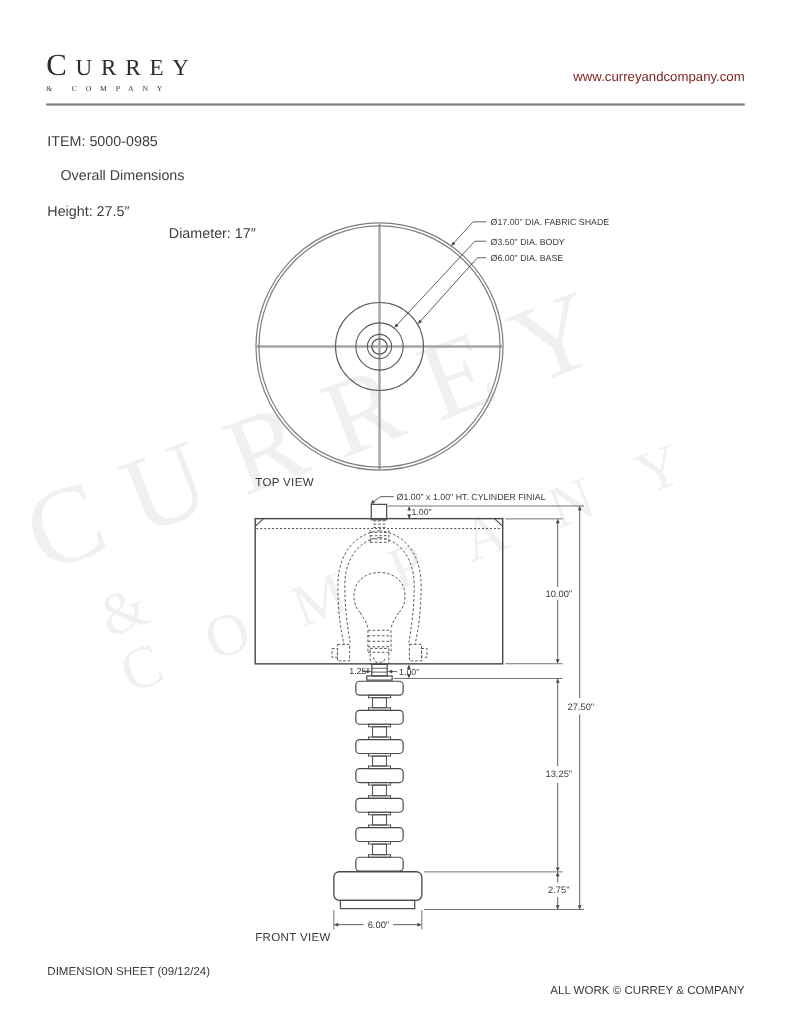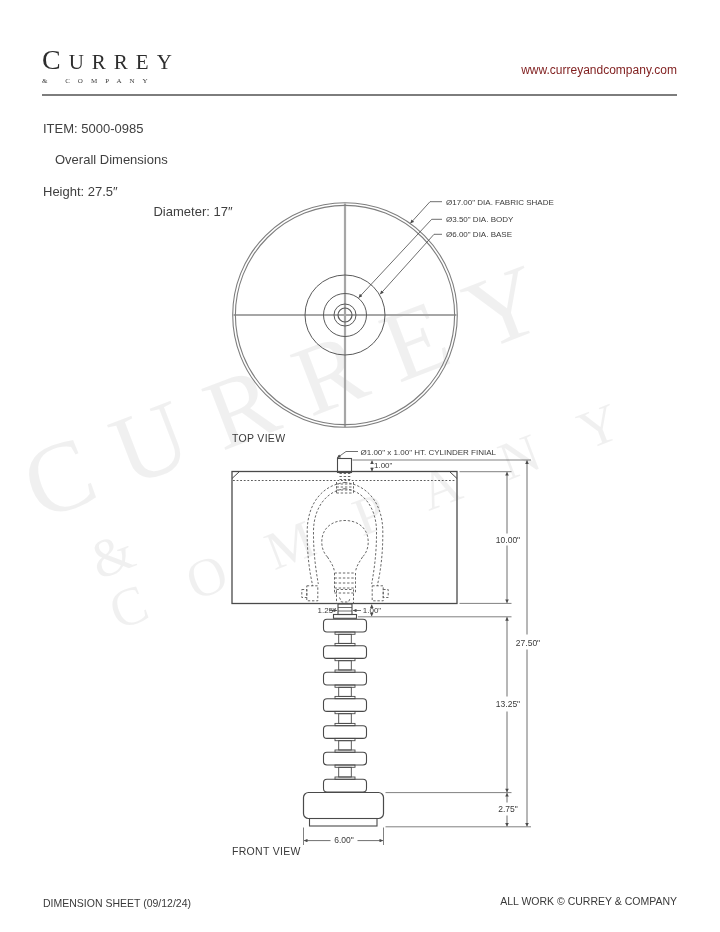--- a/index.html
+++ b/index.html
@@ -18,21 +18,21 @@
   .logo-sub{font-size:7px;letter-spacing:8px;margin-top:3px;color:#3a3a3a;}
   .website{position:absolute;right:43px;top:63px;z-index:3;font-size:12px;color:#7f1d1d;}
   .header-rule{position:absolute;left:42px;right:43px;top:94px;height:2px;background:#7d7d7d;z-index:3;}
   
   .item-block{position:absolute;left:43px;top:0;z-index:3;font-size:13px;color:#3f3f3f;}
   .it-item{position:absolute;left:0;top:121px;width:300px;}
   .it-overall{position:absolute;left:0;top:152px;width:300px;margin-left:12px;}
   .it-height{position:absolute;left:0;top:184px;width:300px;}
   .it-diam{position:absolute;left:0;top:204px;width:300px;text-align:center;}
   
-  .footer-left{position:absolute;left:43px;top:877px;font-size:10.5px;z-index:3;color:#3a3a3a;margin-top:20px;}
+  .footer-left{position:absolute;left:43px;top:877px;font-size:10.5px;z-index:3;color:#3a3a3a;}
   .footer-right{position:absolute;right:43px;top:877px;font-size:10.5px;z-index:3;color:#3a3a3a;margin-top:18px;}
   svg.drawing{position:absolute;left:0;top:0;z-index:2;}
   svg text{font-family:"Liberation Sans",sans-serif;fill:#3a3a3a;}
 </style>
 </head>
 <body>
 
 <div class="page">
 
   <div class="watermark">

